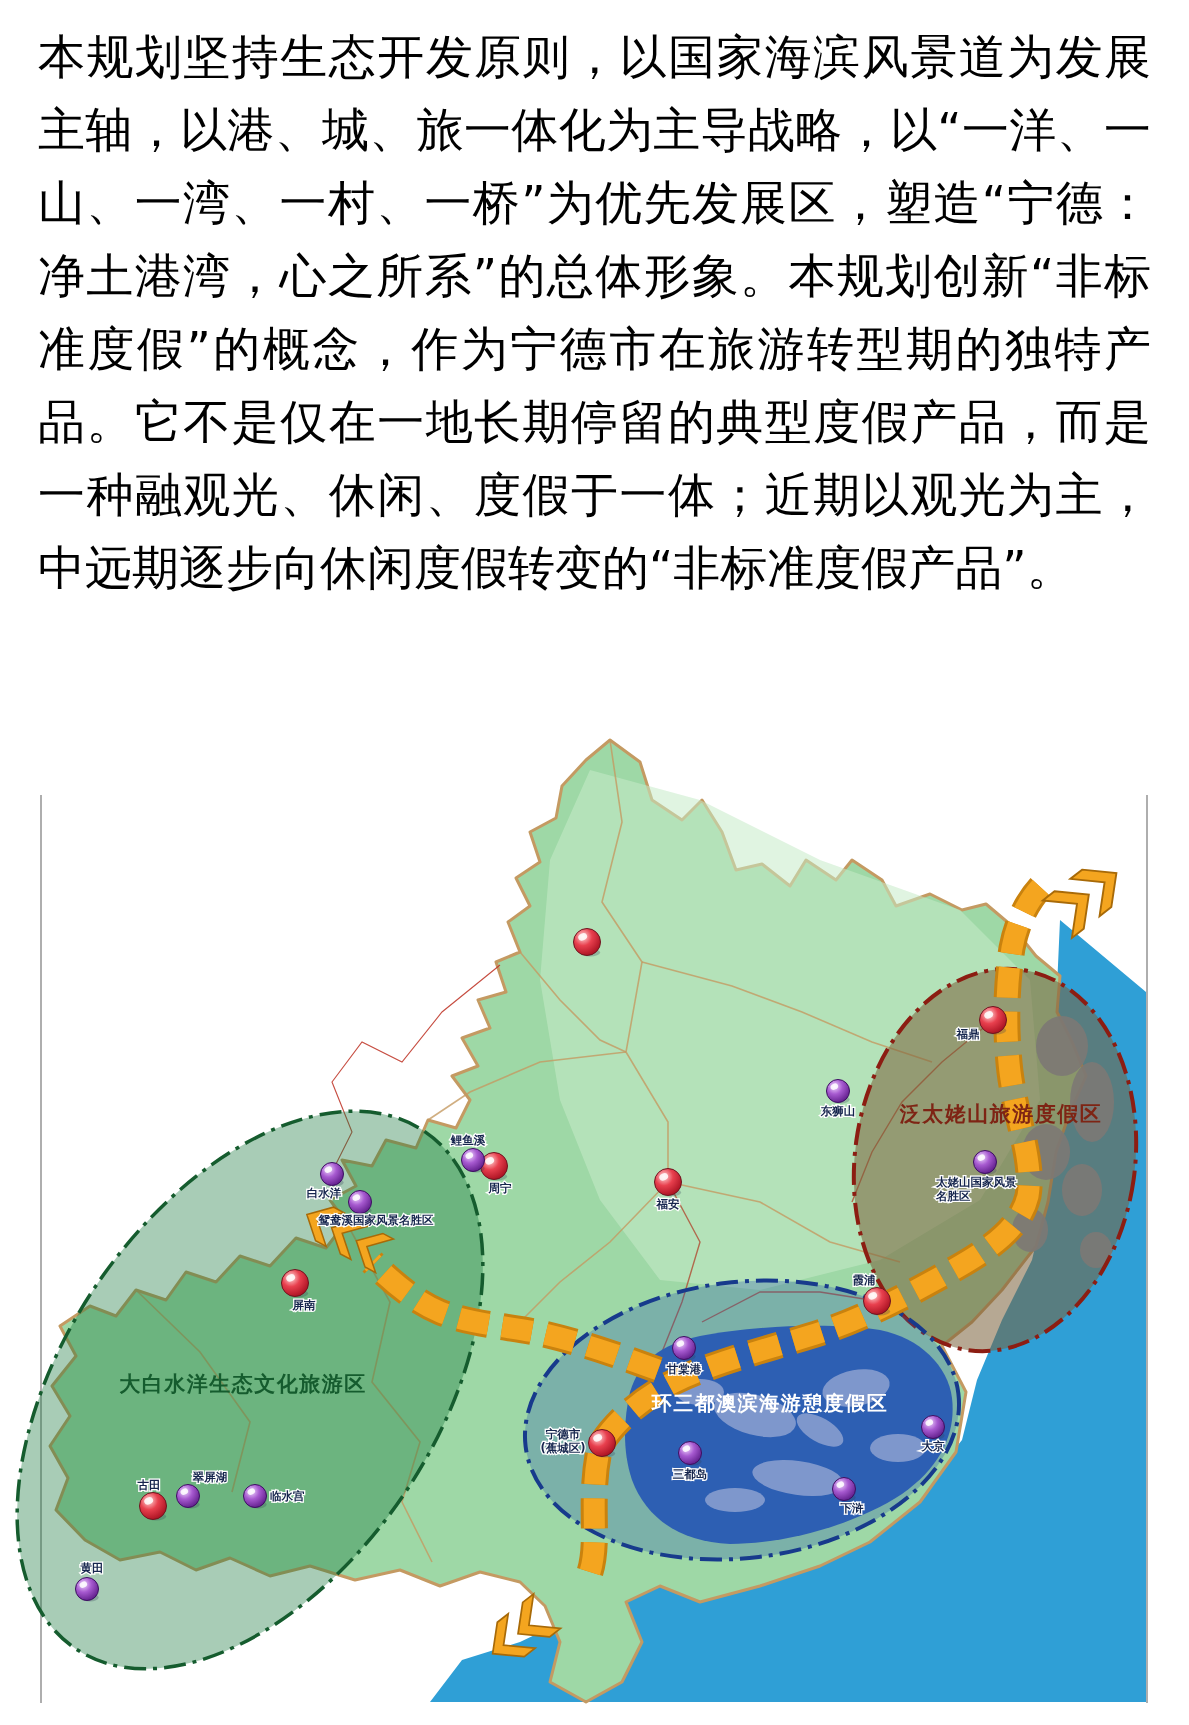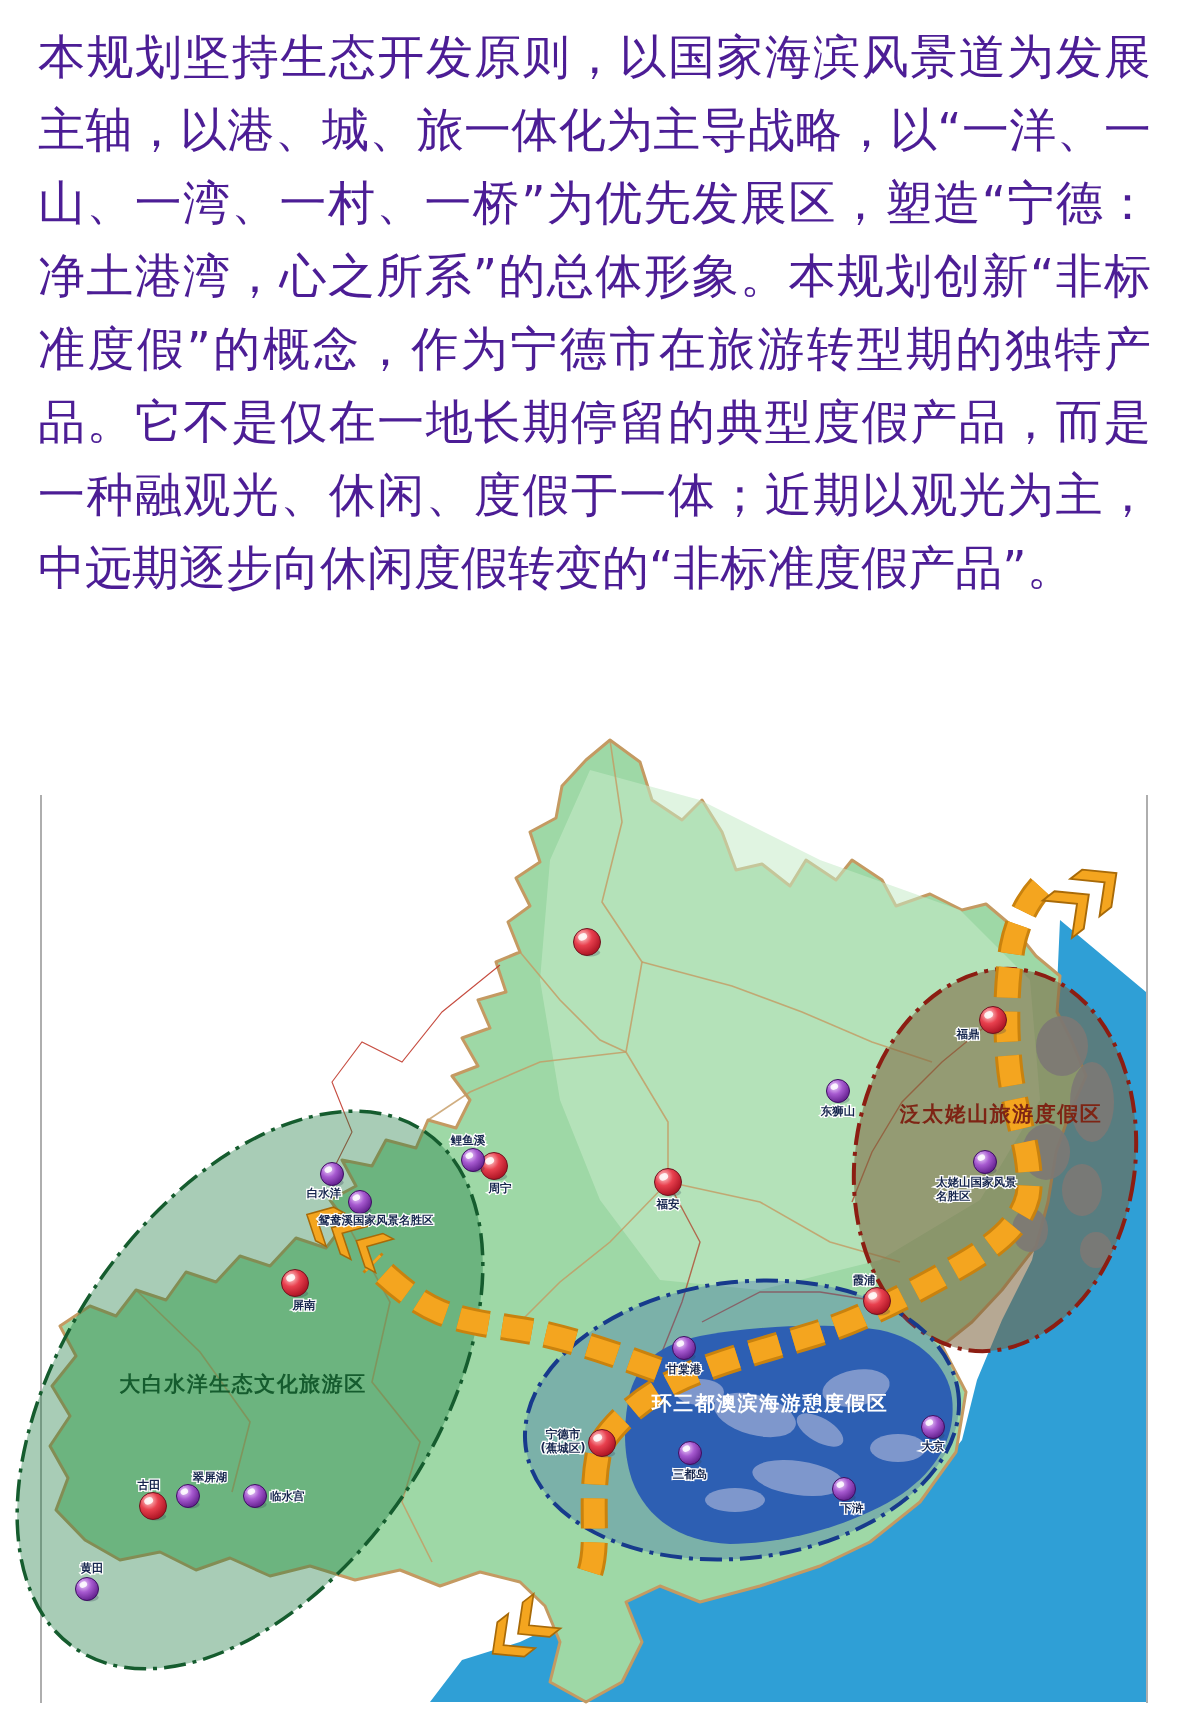--- a/index.html
+++ b/index.html
@@ -2,21 +2,21 @@
 <html><head>
 <meta charset="utf-8">
 <style>
   html,body{margin:0;padding:0;background:#ffffff;}
   .page{
     position:relative;width:1189px;height:1725px;background:#ffffff;overflow:hidden;
     font-family:"DejaVu Sans","Liberation Sans",sans-serif;
   }
   .para{
     position:absolute;left:38px;top:20px;width:1113px;
-    font-size:47px;line-height:73px;color:#4c1d95;
+    font-size:47px;line-height:73px;color:#000000;
     text-align:justify;text-justify:inter-ideograph;
     font-weight:400;margin:0;
   }
   #map-svg{position:absolute;left:0;top:0;}
   text{font-family:"DejaVu Sans","Liberation Sans",sans-serif;}
 </style>
 </head>
 <body>
 
 <div class="page">

